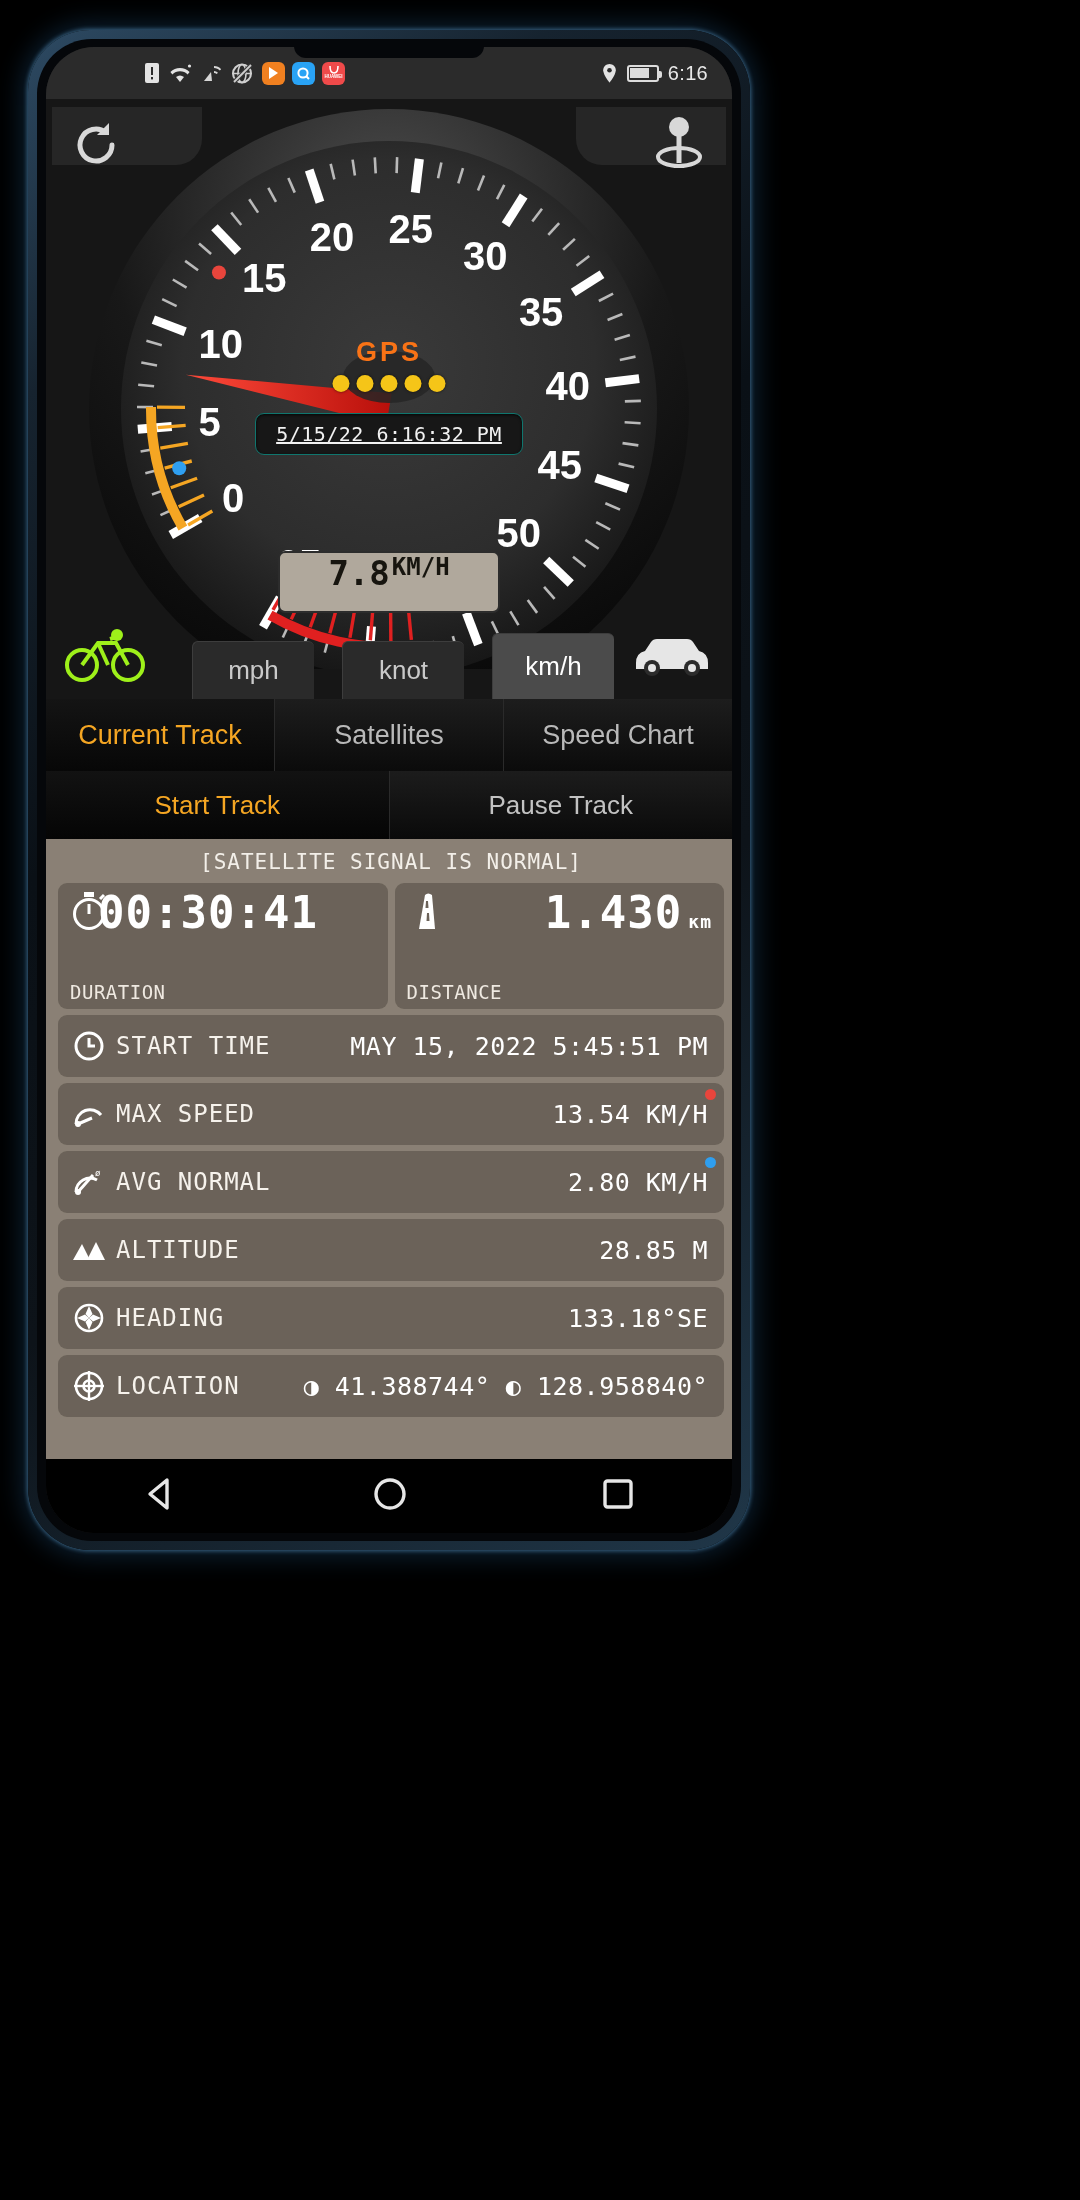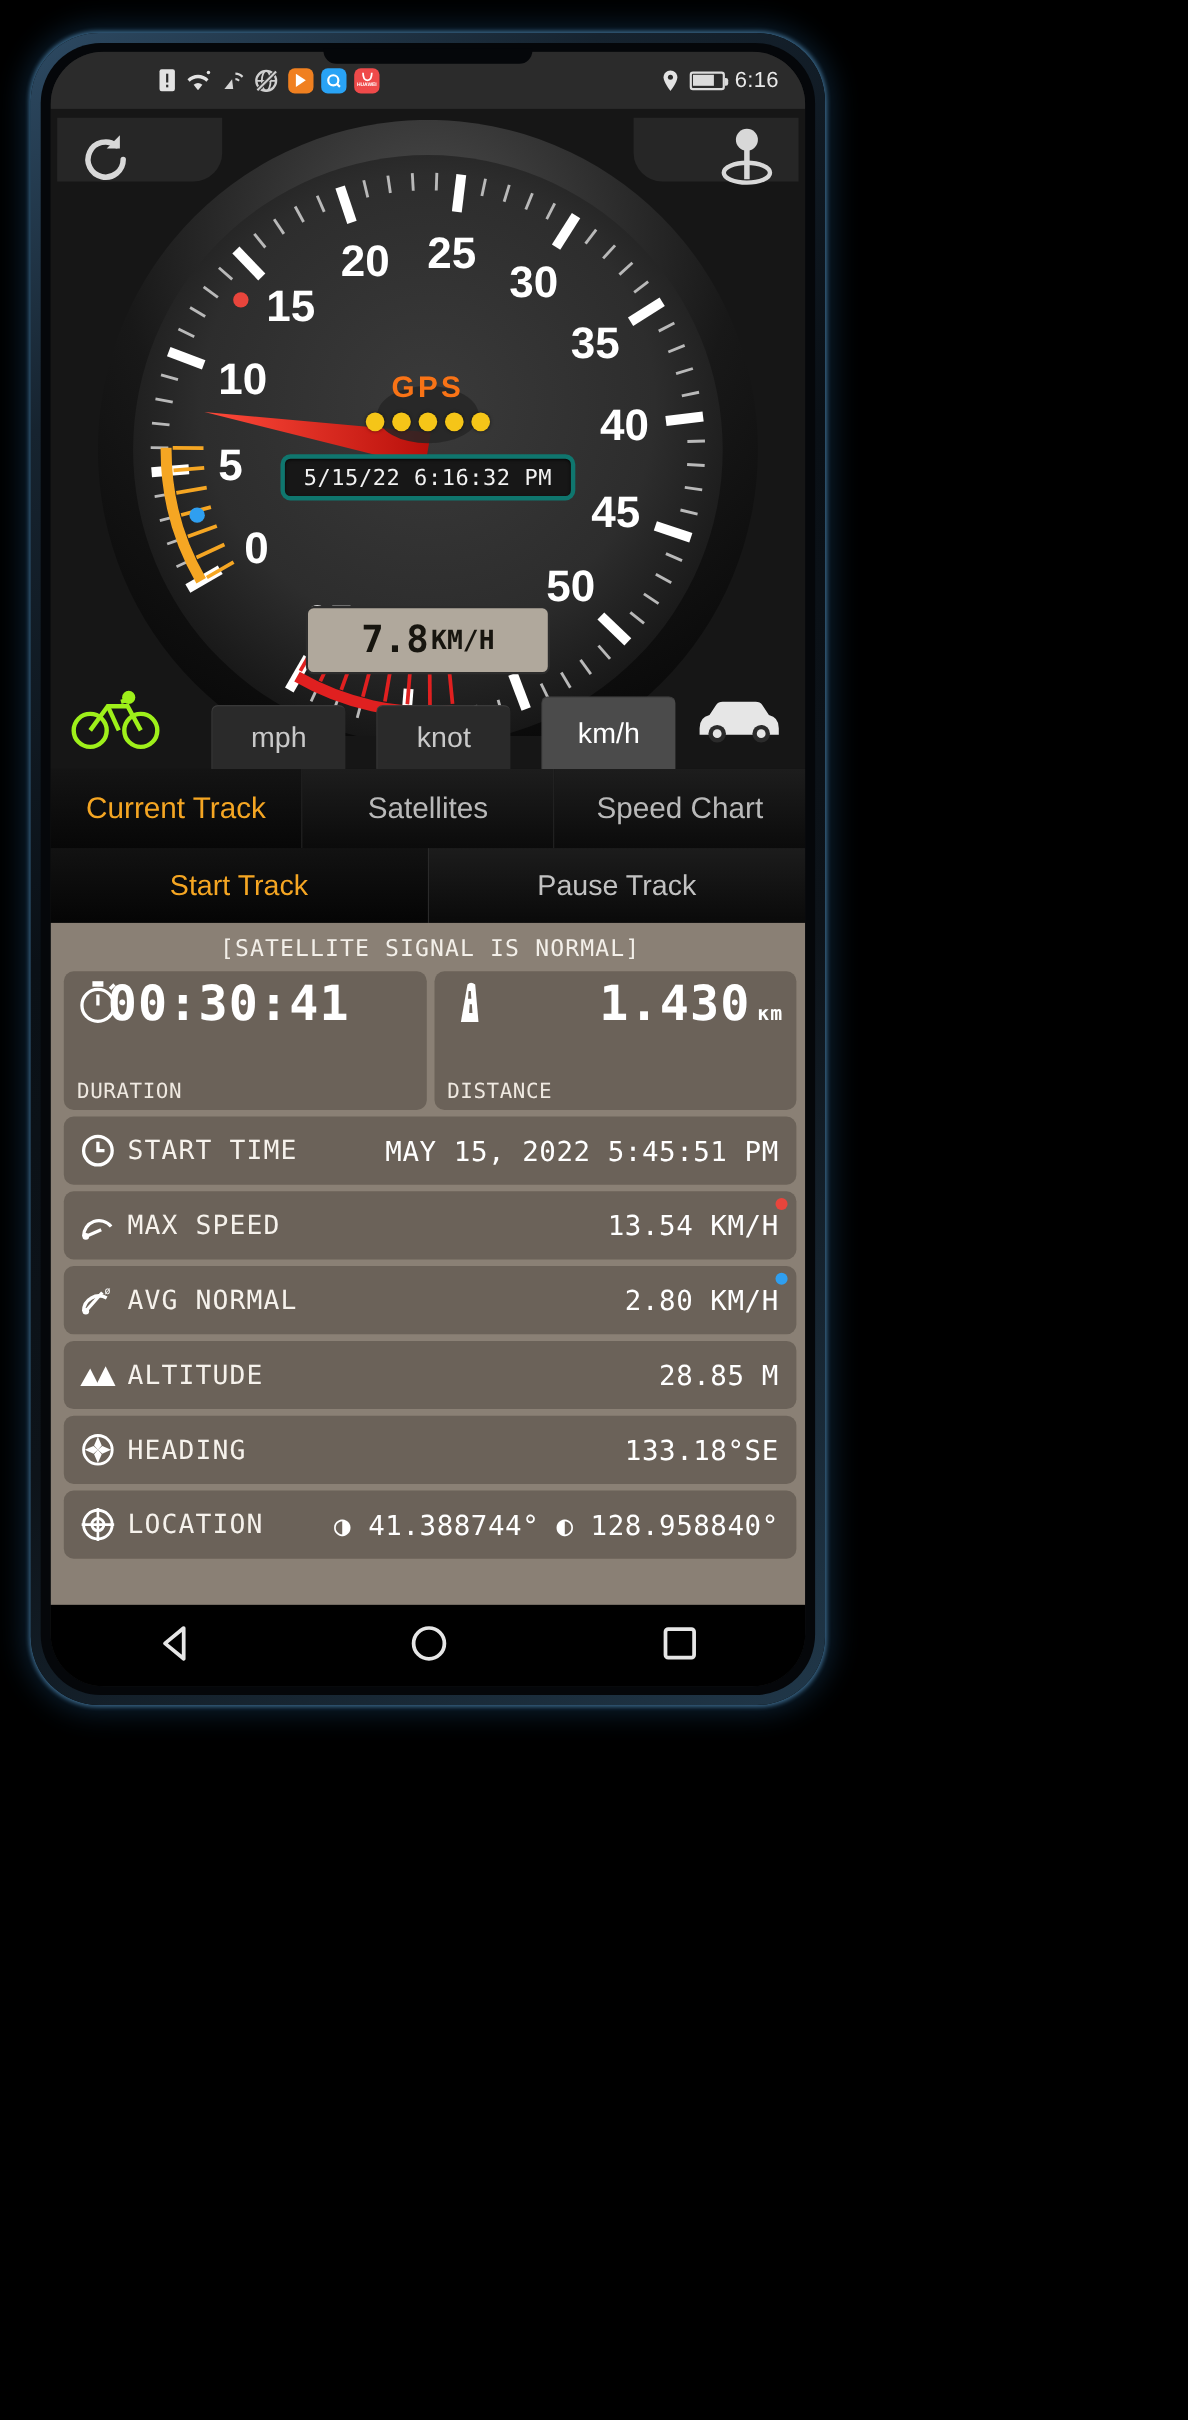--- a/index.html
+++ b/index.html
@@ -61,34 +61,35 @@
   .corner-btn{ position:absolute; top:8px; width:150px; height:58px; background:#262626;
                border-radius:0 0 16px 16px; }
   .cb-left{ left:6px; border-radius:0 0 26px 0; }
   .cb-right{ right:6px; border-radius:0 0 0 26px; }
   .gauge-svg{ position:absolute; left:50%; top:10px; transform:translateX(-50%); }
   .ic-topleft{ position:absolute; left:22px; top:18px; z-index:12; }
   .ic-topright{ position:absolute; right:22px; top:14px; z-index:12; }
 
   .date-lcd{
     position:absolute; left:50%; transform:translateX(-50%); top:314px; z-index:14;
-    width:268px; height:42px; background:#171717; border:4px solid #0f766e; border-radius:9px;
+    width:268px; height:42px; background:#171717; border:1px solid #0f766e; border-radius:9px;
     display:flex; align-items:center; justify-content:center;
     color:#f2f2f2; font-family:"DejaVu Sans Mono", monospace; font-size:20px; letter-spacing:.5px;
     box-shadow:inset 0 1px 3px rgba(0,0,0,.8);
+    text-decoration:underline;
   }
   .gps-label{ position:absolute; left:50%; transform:translateX(-50%); top:238px; z-index:14;
               color:#f97316; font-size:27px; font-weight:bold; letter-spacing:3px; }
   .gps-dots{ position:absolute; left:50%; transform:translateX(-50%); top:276px; z-index:14; display:flex; gap:7px;}
   .gps-dots i{ width:17px; height:17px; border-radius:50%; background:#f5c518; display:block;
                box-shadow:0 0 3px rgba(0,0,0,.6); }
   .speed-lcd{
     position:absolute; left:50%; transform:translateX(-50%); top:452px; z-index:14;
     width:222px; height:62px; background:#b0a89c; border:2px solid #2c2c2c; border-radius:7px;
-    display:flex; align-items:center; justify-content:center;
+    display:flex; align-items:flex-start; justify-content:center;
     color:#17150f; font-family:"DejaVu Sans Mono", monospace; font-weight:bold; font-size:34px;
   }
   .speed-lcd .unit{ font-size:24px; margin-left:2px;}
 
   
   .unit-bar{
     position:absolute; left:0; right:0; bottom:0; height:66px; z-index:15;
     display:flex; align-items:flex-end; justify-content:center;
   }
   .unit-tabs{ display:flex; height:58px; }

